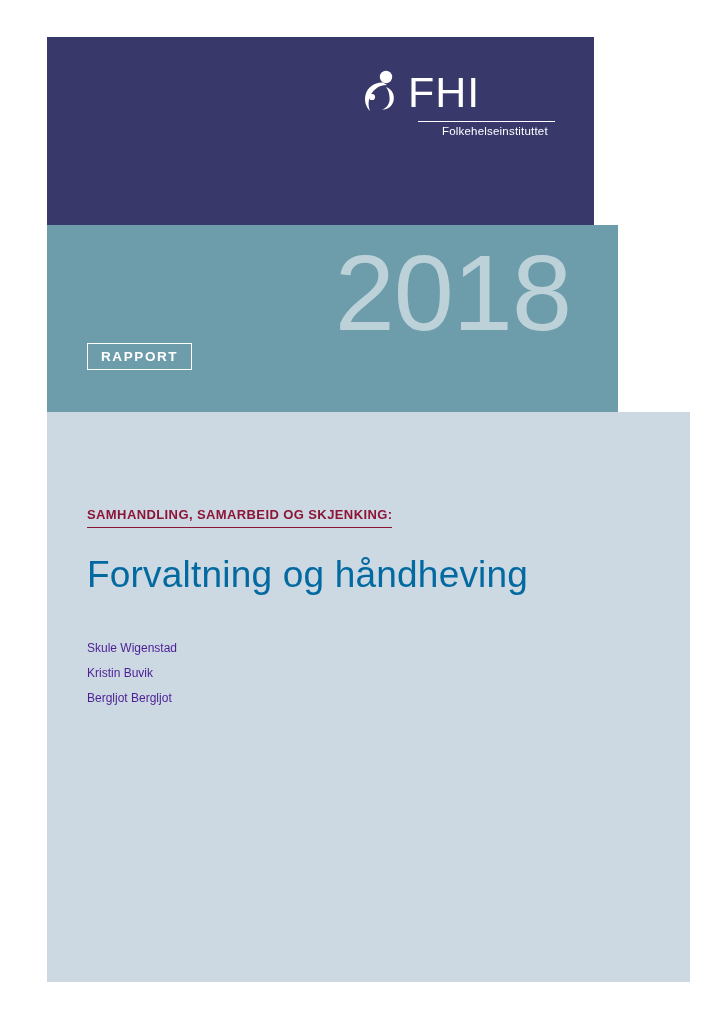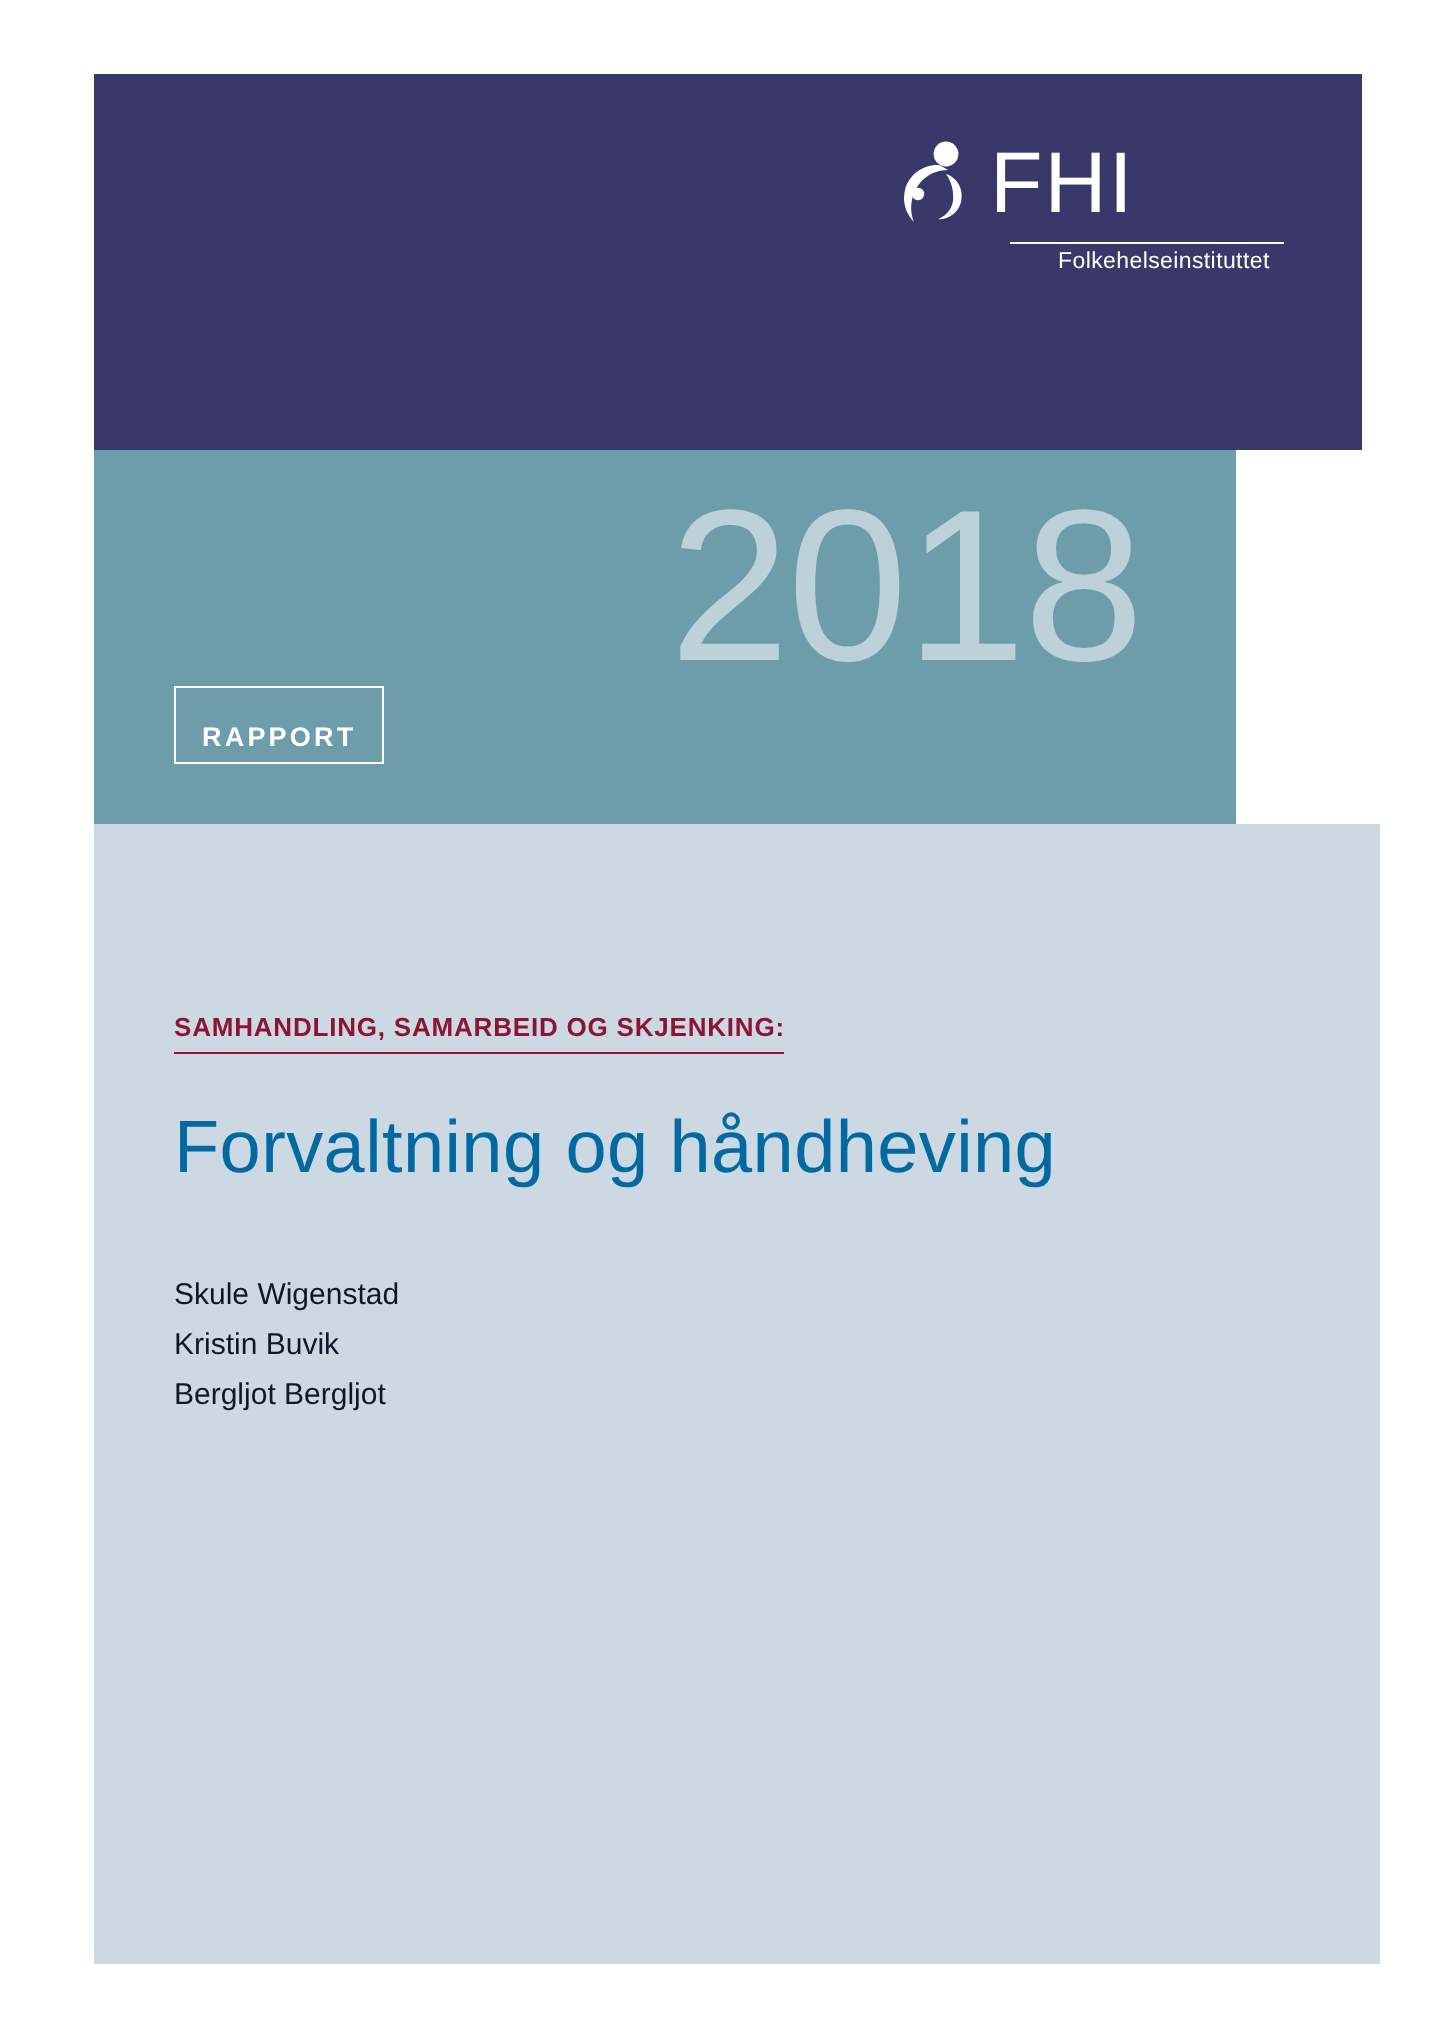--- a/index.html
+++ b/index.html
@@ -17,21 +17,21 @@
     width: 720px;
     height: 1018px;
     background: #ffffff;
   }
 
   
   .band-navy {
     position: absolute;
     left: 47px;
     top: 37px;
-    width: 634px;
+    width: 547px;
     height: 188px;
     background: #38386b;
   }
 
   .logo-block {
     position: absolute;
     right: 38px;
     top: 28px;
     width: 200px;
     text-align: left;
@@ -102,21 +102,21 @@
 
   .report-tag {
     position: absolute;
     left: 40px;
     top: 118px;
     border: 1.6px solid #ffffff;
     color: #ffffff;
     font-size: 13.5px;
     font-weight: bold;
     letter-spacing: 1.6px;
-    padding: 18px 13px 5px 13px;
+    padding: 6px 13px 5px 13px;
     line-height: 1;
   }
 
   
   .band-light {
     position: absolute;
     left: 47px;
     top: 412px;
     width: 643px;
     height: 570px;
@@ -145,23 +145,23 @@
     margin-top: 23px;
     font-size: 37px;
     line-height: 48px;
     font-weight: 300;
     color: #0369a1;
     letter-spacing: 0.2px;
   }
 
   .authors {
     margin-top: 37px;
-    font-size: 15px;
+    font-size: 12px;
     line-height: 25px;
-    color: #0f172a;
+    color: #4c1d95;
     font-weight: 400;
   }
 </style>
 </head>
 <body>
 
 <div class="page">
 
   <div class="band-navy">
     <div class="logo-block">

